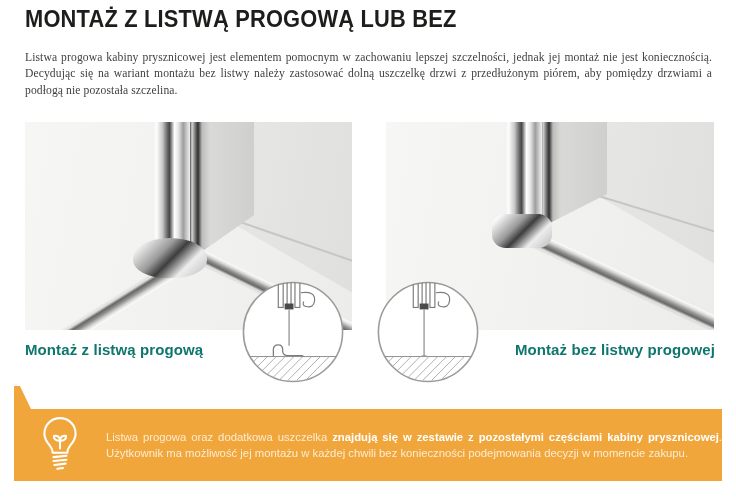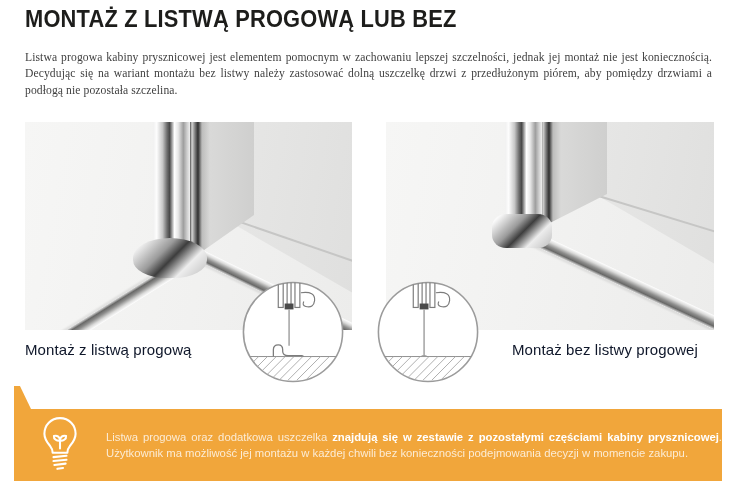--- a/index.html
+++ b/index.html
@@ -73,25 +73,25 @@
   .photo-right .strip-dr { left:148px; top:110px; width:205px; height:13px; transform:rotate(25deg); }
 
   
   .callout { position:absolute; width:108px; height:108px; top:278px; }
   .callout-left  { left:239px; }
   .callout-right { left:374px; }
   .callout svg { width:108px; height:108px; display:block; }
 
   
   .caption {
-    position:absolute; top:341px; font-size:15px; font-weight:400;
-    color:#0f172a; letter-spacing:0.1px;
+    position:absolute; top:341px; font-size:15px; font-weight:700;
+    color:#0f766e; letter-spacing:0.1px;
   }
   .caption-l { left:25px; }
-  .caption-r { right:38px;margin-left:36px; }
+  .caption-r { right:21px;margin-left:36px; }
 
   
   .note {
     position:absolute; left:14px; top:409px; width:708px; height:72px;
     background:#F1A63B; display:flex; align-items:center;
   }
   .note::before {
     content:""; position:absolute; left:0; top:-23px; width:17px; height:23px;
     background:#F1A63B; clip-path:polygon(0 0,35% 0,100% 100%,0 100%);
   }

